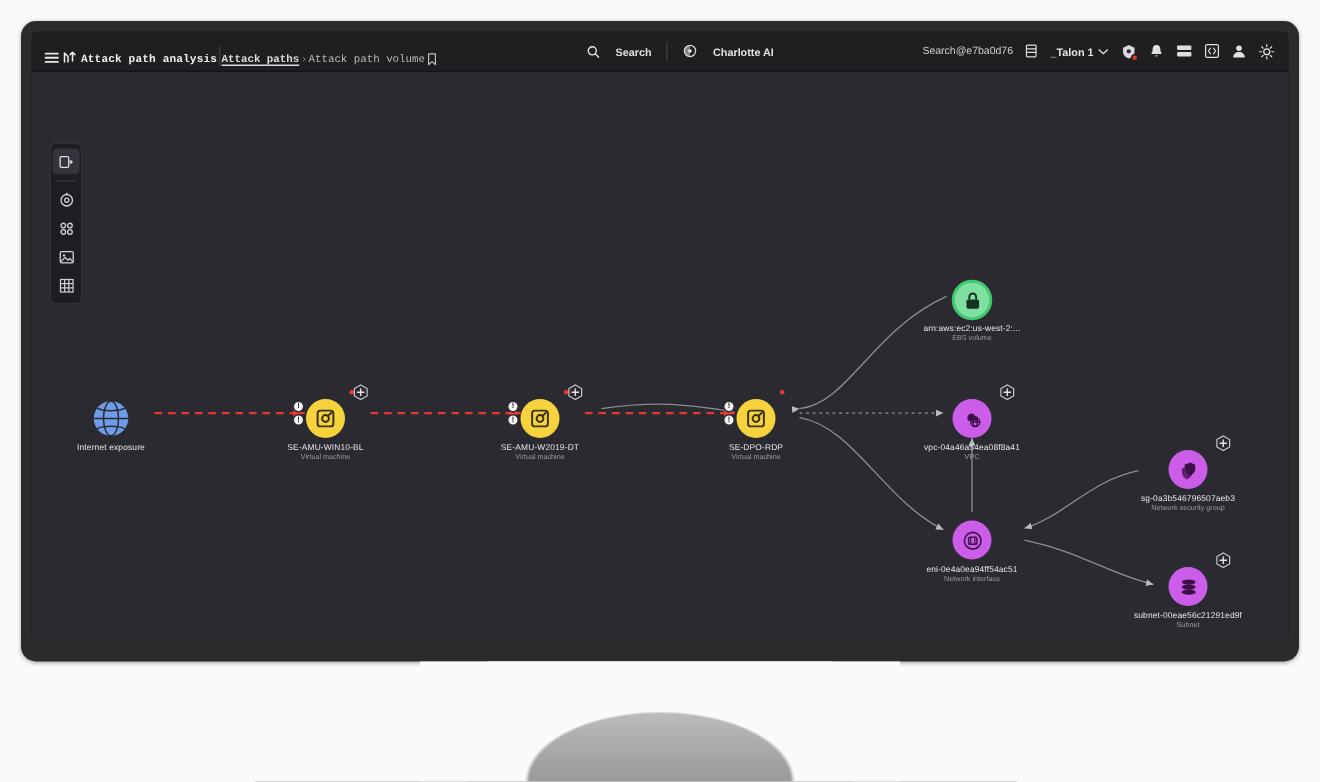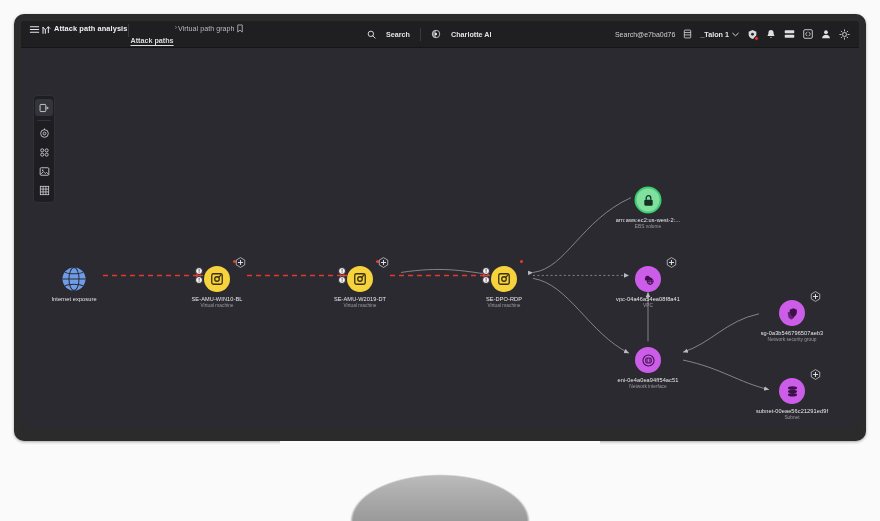--- a/index.html
+++ b/index.html
@@ -50,21 +50,21 @@
   
   .topbar {
     position: absolute; left: 0; top: 0; right: 0; height: 27px;
     background: #1f1f22;
     border-bottom: 1px solid #151517;
     display: flex; align-items: center;
     padding: 0 9px 0 8px;
     color: #e6e6e8;
     font-size: 7.2px;
   }
-  .tb-left { display: flex; align-items: flex-start; gap: 1px; flex: 0 0 auto; }
+  .tb-left { display: flex; align-items: flex-end; gap: 1px; flex: 0 0 auto; font-family: Liberation Mono, monospace; }
   .tb-center { flex: 1 1 auto; display: flex; align-items: center; justify-content: center; gap: 10px; }
   .tb-right { display: flex; align-items: center; gap: 8px; flex: 0 0 auto; }
   .ico { display: inline-flex; align-items: center; justify-content: center; line-height: 0; }
   .ico svg { display: block; }
   .brand-title { font-size: 7.4px; font-weight: 700; letter-spacing: .1px; color: #f0f0f2; }
   .vsep { width: 1px; height: 13px; background: #3a3a3e; display: inline-block; }
   .crumb-link {
     font-size: 7.2px; color: #dcdce0; text-decoration: underline;
     text-underline-offset: 2px; font-weight: 600; cursor: pointer; margin-top: 12px;
   }
@@ -171,21 +171,21 @@
               <path d="M11 13 L11 4.5 M8.6 6.6 L11 4.2 L13.4 6.6" stroke="#f0f0f4" stroke-width="1.5" fill="none" stroke-linecap="round" stroke-linejoin="round"></path>
             </svg>
           </span>
 
           <span class="brand-title">Attack path analysis</span>
 
           <span class="vsep"></span>
 
           <span class="crumb-link">Attack paths</span>
           <span class="crumb-sep">›</span>
-          <span class="crumb-cur">Virtual path graph</span>
+          <span class="crumb-cur">Attack path volume</span>
 
           <span class="ico icon-btn">
             <svg width="8" height="9" viewBox="0 0 12 14">
               <path d="M2.5 1.5 h7 v11 l-3.5 -3 l-3.5 3 z" fill="none" stroke="#c3c3ca" stroke-width="1.2" stroke-linejoin="round"></path>
             </svg>
           </span>
         </div>
 
         <div class="tb-center">
           <span class="ico icon-btn">

